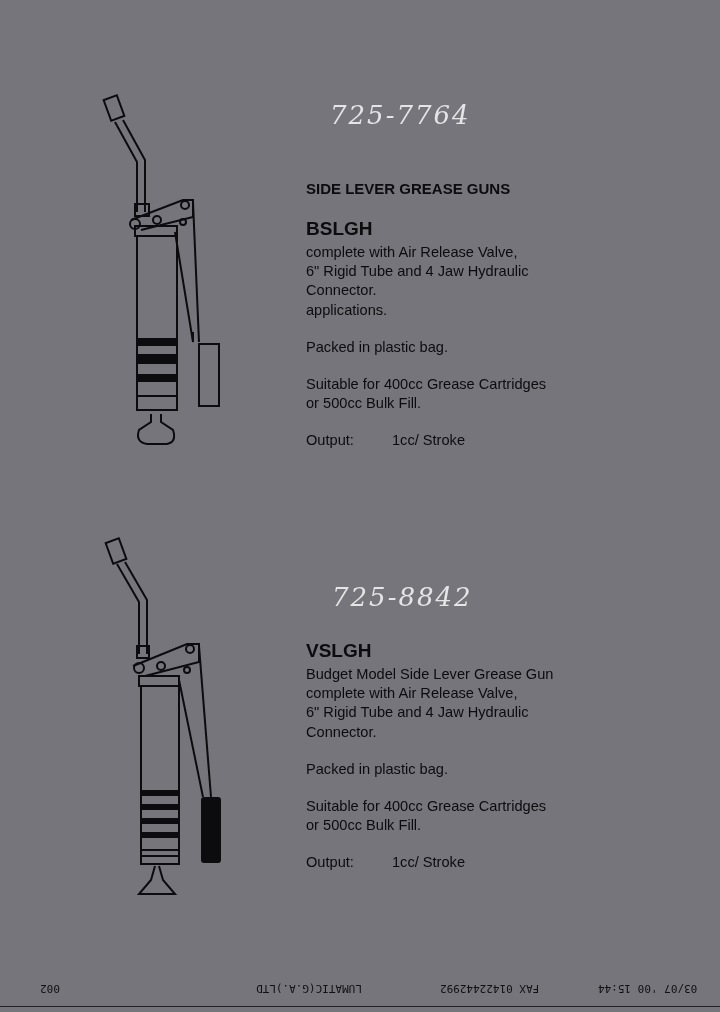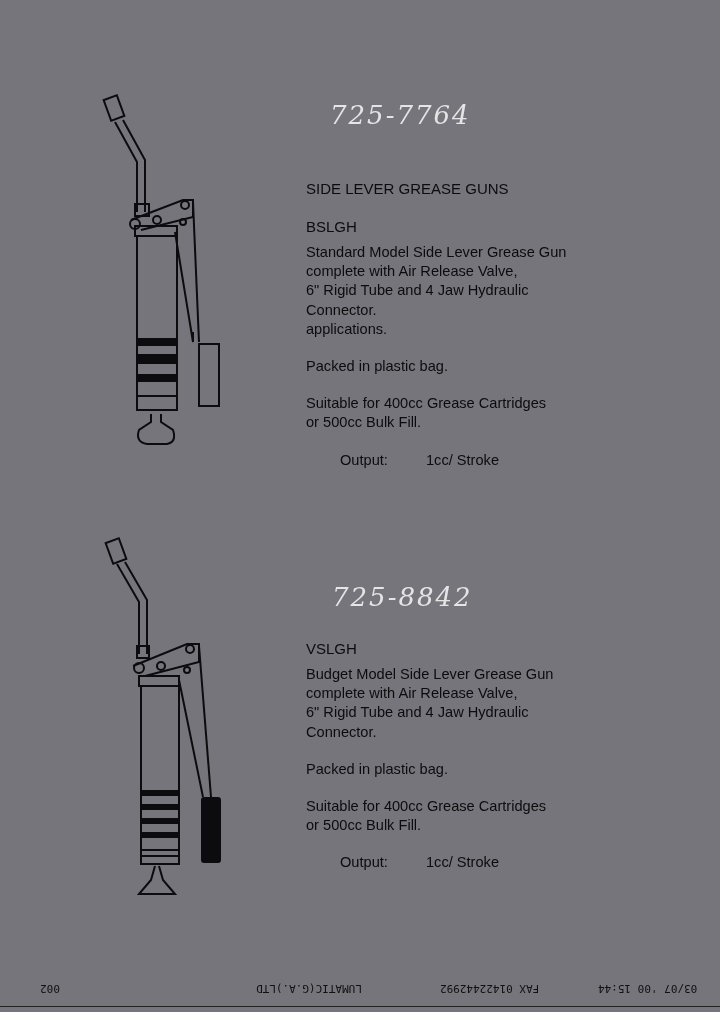--- a/index.html
+++ b/index.html
@@ -6,27 +6,27 @@
   body {
     width:720px; height:1012px; position:relative; overflow:hidden;
     background:#76757b; color:#0c0c0e;
     font-family:"Liberation Sans", sans-serif;
   }
   .abs { position:absolute; }
   .handwritten {
     font-family:"DejaVu Serif", serif; font-size:26px; letter-spacing:2px;
     font-style:italic; color:#e5e5e5;
   }
-  .section-title { font-size:15px; }
-  .model-code { font-size:15px; font-weight:normal; }
+  .section-title { font-size:15px;font-weight:bold; }
+  .model-code { font-size:19px; font-weight:bold; }
   .text-block { font-size:14.6px; line-height:19.2px; }
   .text-block p { margin:0; }
   .spacer { height:18px; }
   .output-row span { display:inline-block; }
-  .output-label { width:86px;margin-left:34px; }
+  .output-label { width:86px; }
   .footer {
     position:absolute; left:0; top:976px; width:720px; height:36px;
   }
   .footer-rot {
     position:absolute; font-family:"DejaVu Sans Mono", monospace; font-size:11px;
     transform:rotate(180deg); white-space:nowrap; color:#111;
   }
   .footer-line { position:absolute; left:0; top:30px; width:720px; height:1px; background:#222; }
 </style>
 </head>
@@ -55,21 +55,20 @@
     <rect x="43" y="246" width="38" height="8"></rect>
     <rect x="43" y="262" width="38" height="10"></rect>
     <rect x="43" y="282" width="38" height="8"></rect>
   </g>
 </svg>
 
 <div class="abs handwritten" style="left:330px;top:100px">725-7764</div>
 <div class="abs section-title" style="left:306px;top:180px">SIDE LEVER GREASE GUNS</div>
 <div class="abs model-code" style="left:306px;top:218px">BSLGH</div>
 <div class="abs text-block" style="left:306px;top:243px">
-  <p>Standard Model Side Lever Grease Gun</p>
   <p>complete with Air Release Valve,</p>
   <p>6" Rigid Tube and 4 Jaw Hydraulic</p>
   <p>Connector.</p>
   <p>applications.</p>
   <div class="spacer"></div>
   <p>Packed in plastic bag.</p>
   <div class="spacer"></div>
   <p>Suitable for 400cc Grease Cartridges</p>
   <p>or 500cc Bulk Fill.</p>
   <div class="spacer"></div>

